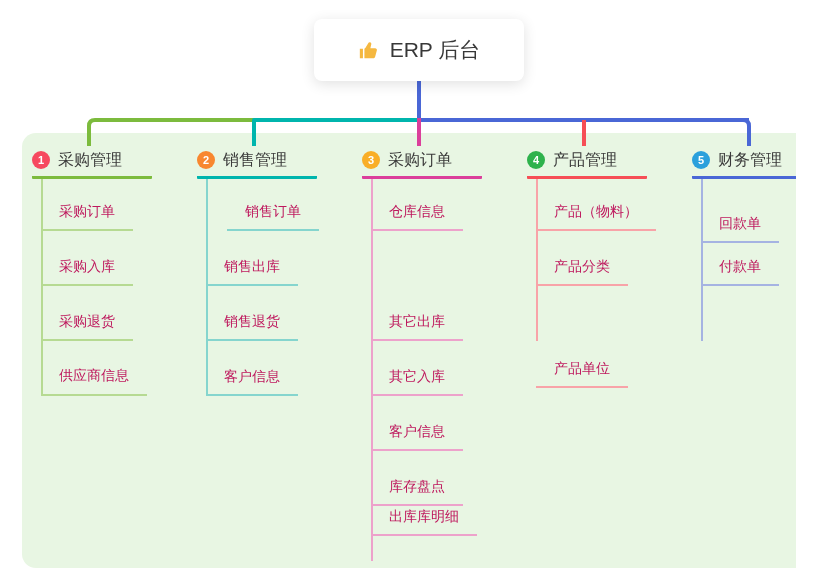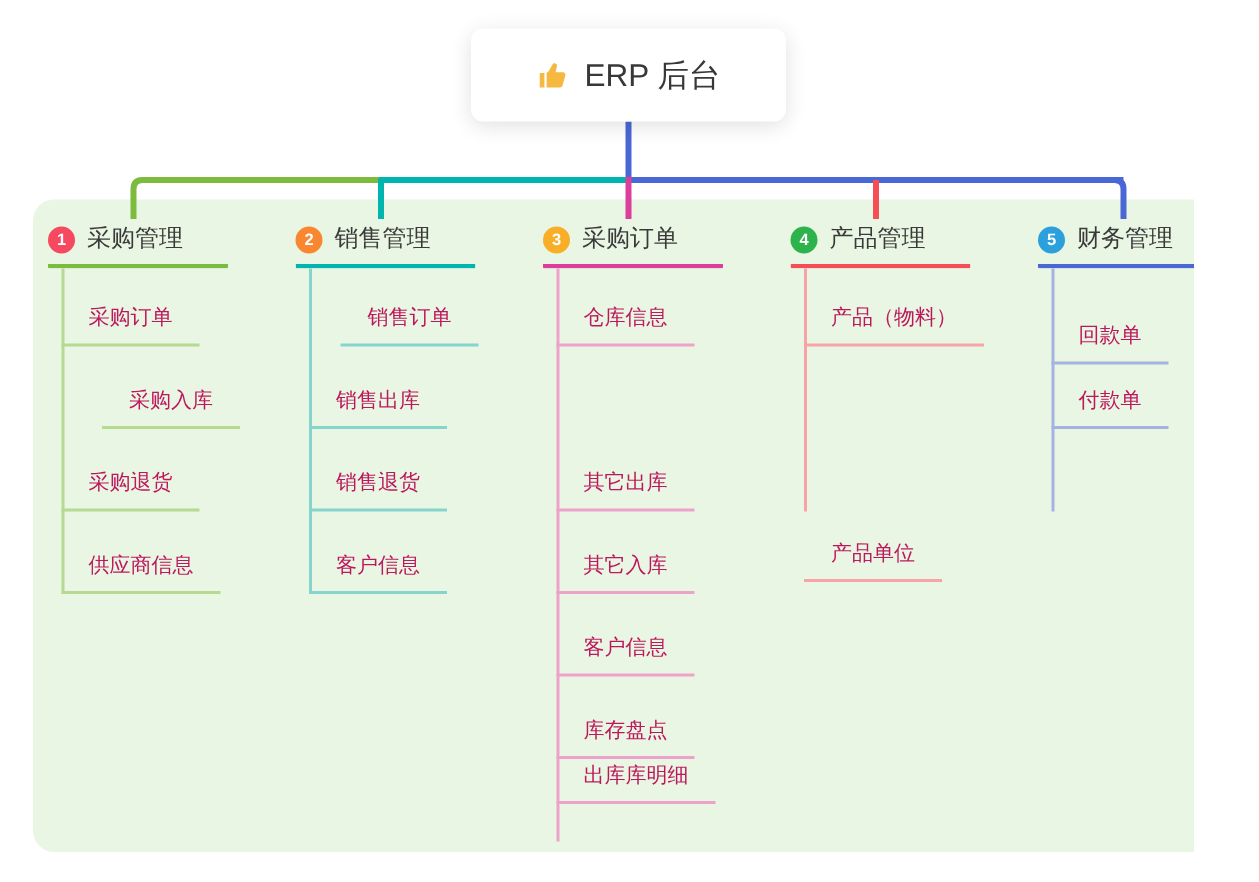--- a/index.html
+++ b/index.html
@@ -77,23 +77,23 @@
     </span>
     <span>ERP 后台</span>
   </div>
 
   <div class="btitle b0t" style="border-bottom-color: rgb(124, 187, 61);">
     <span class="badge" style="background: rgb(246, 73, 95);">1</span>
     <span>采购管理</span>
   </div>
   <div class="vline b0s vh4" style="background: rgb(182, 218, 146);"></div>
   <div class="sub b0s r0" style="border-bottom-color: rgb(182, 218, 146);">采购订单</div>
-  <div class="sub b0s r1" style="border-bottom-color: rgb(182, 218, 146); margin-left: 27px;">采购入库</div>
+  <div class="sub b0s r1" style="border-bottom-color: rgb(182, 218, 146);">采购入库</div>
   <div class="sub b0s r2" style="border-bottom-color: rgb(182, 218, 146);">采购退货</div>
-  <div class="sub b0s r3" style="border-bottom-color: rgb(182, 218, 146);">供应商信息</div>
+  <div class="sub b0s r3" style="border-bottom-color: rgb(182, 218, 146); font-family: Liberation Serif, serif;">供应商信息</div>
 
   <div class="btitle b1t" style="border-bottom-color: rgb(0, 181, 173);">
     <span class="badge" style="background: rgb(248, 135, 47);">2</span>
     <span>销售管理</span>
   </div>
   <div class="vline b1s vh4" style="background: rgb(133, 213, 206);"></div>
   <div class="sub b1s r0" style="border-bottom-color: rgb(133, 213, 206); margin-left: 21px;">销售订单</div>
   <div class="sub b1s r1" style="border-bottom-color: rgb(133, 213, 206);">销售出库</div>
   <div class="sub b1s r2" style="border-bottom-color: rgb(133, 213, 206);">销售退货</div>
   <div class="sub b1s r3" style="border-bottom-color: rgb(133, 213, 206);">客户信息</div>
@@ -109,20 +109,21 @@
   <div class="sub b2s r4" style="border-bottom-color: rgb(237, 162, 203);">客户信息</div>
   <div class="sub b2s r5" style="border-bottom-color: rgb(237, 162, 203);">库存盘点</div>
   <div class="sub b2s r6" style="border-bottom-color: rgb(237, 162, 203);">出库库明细</div>
 
   <div class="btitle b3t" style="border-bottom-color: rgb(246, 78, 86);">
     <span class="badge" style="background: rgb(46, 178, 76);">4</span>
     <span>产品管理</span>
   </div>
   <div class="vline b3s vh3" style="background: rgb(248, 163, 168);"></div>
   <div class="sub b3s r0" style="border-bottom-color: rgb(248, 163, 168);">产品（物料）</div>
+  <div class="sub b3s r1" style="border-bottom-color: rgb(248, 163, 168);">产品分类</div>
   <div class="sub b3s r2" style="border-bottom-color: rgb(248, 163, 168); margin-top: 47px;">产品单位</div>
 
   <div class="btitle b4t" style="border-bottom-color: rgb(74, 103, 214);">
     <span class="badge" style="background: rgb(43, 160, 220);">5</span>
     <span>财务管理</span>
   </div>
   <div class="vline b4s vh3" style="background: rgb(165, 179, 226);"></div>
   <div class="sub b4s r0" style="border-bottom-color: rgb(165, 179, 226); margin-top: 12px;">回款单</div>
   <div class="sub b4s r1" style="border-bottom-color: rgb(165, 179, 226);">付款单</div>
 

